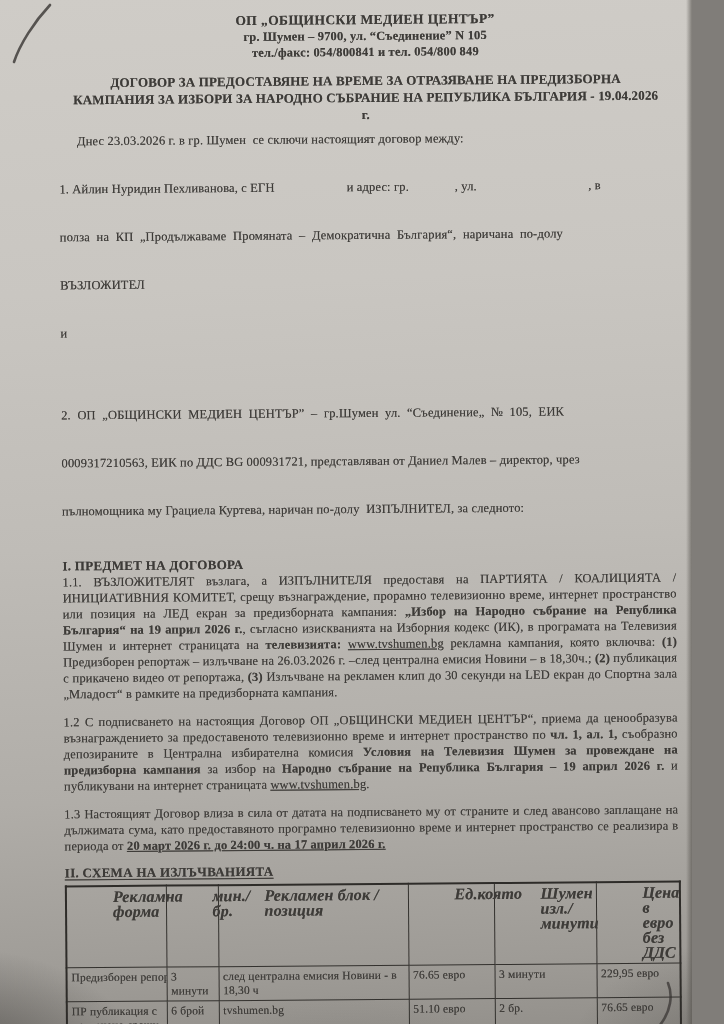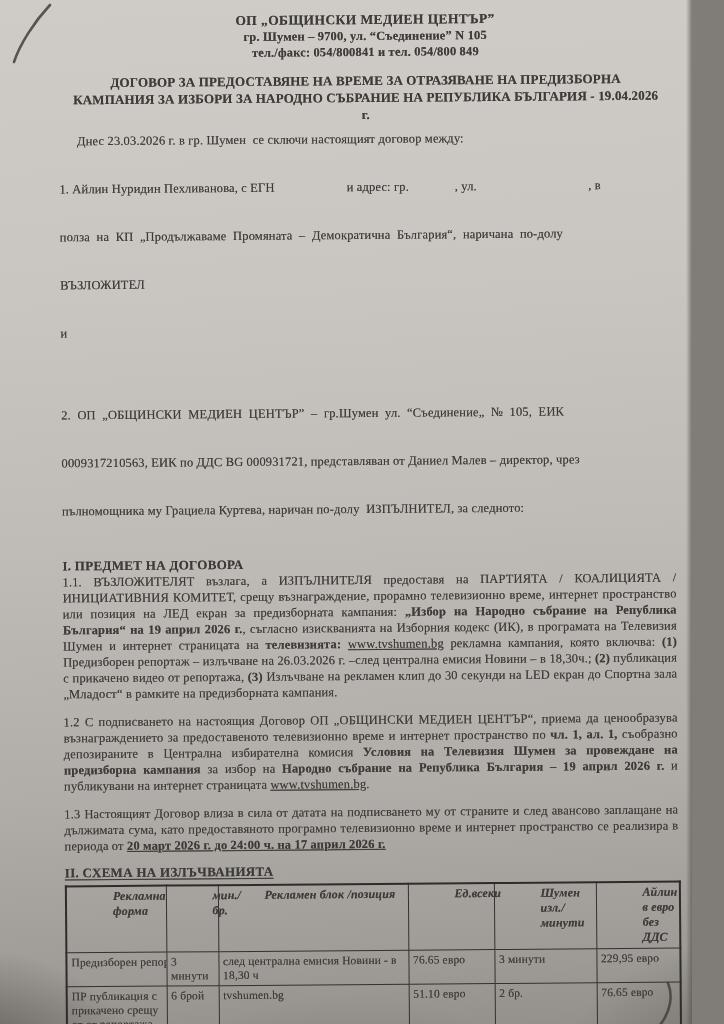--- a/index.html
+++ b/index.html
@@ -33,21 +33,21 @@
   .indent{text-indent:18px;}
   .mt2{margin-top:2px;}.mt6{margin-top:6px;}
   .mt8{margin-top:8px;}.mt10{margin-top:10px;}.mt12{margin-top:12px;}
   .h1{font-weight:bold;font-size:13px;line-height:17px;letter-spacing:.3px;}
   .ul{text-decoration:underline;text-underline-offset:2px;}
   .b{font-weight:bold;}
   .u{text-decoration:underline;}
   table.sched{border-collapse:collapse;width:614px;margin-top:4px;table-layout:fixed;
     font-size:11.5px;line-height:14px;border:2.2px solid #2e2c29;}
   table.sched th,table.sched td{border:1.2px solid #33312e;padding:2px 4px 3px;vertical-align:top;text-align:left;font-weight:normal;}
-  table.sched th{font-style:italic;font-weight:bold;font-size:12px;line-height:15px;padding-left:46px;}
+  table.sched th{font-style:italic;font-weight:bold;font-size:16px;line-height:15px;padding-left:46px;}
   td.clip{white-space:nowrap;overflow:hidden;}
   .pen{position:absolute;}
   .pen path{stroke:#454240;stroke-width:2.6;fill:none;stroke-linecap:round;opacity:.88;}
   .pen.tl{left:6px;top:0;width:52px;height:86px;}
   .pen.br{right:12px;bottom:-4px;width:34px;height:48px;}
 </style>
 </head>
 <body>
 
 <div class="photo">
@@ -108,23 +108,23 @@
           <col style="width:190px">
         <col style="width:86px">
           <col style="width:102px">
           <col style="width:84px">
       </colgroup>
       <thead>
         <tr>
           <th>Рекламна форма</th>
           <th>мин./бр.</th>
           <th>Рекламен блок /позиция</th>
-          <th>Ед.всеки</th>
+          <th>Ед.която</th>
           <th>Шумен изл./ минути</th>
-          <th>Айлин в евро без ДДС</th>
+          <th>Цена в евро без ДДС</th>
         </tr>
       </thead>
       <tbody>
         <tr>
           <td class="clip">Предизборен репортаж</td>
           <td>3 минути</td>
           <td>след централна емисия Новини - в 18,30 ч</td>
           <td>76.65 евро</td>
           <td>3 минути</td>
           <td>229,95 евро</td>

